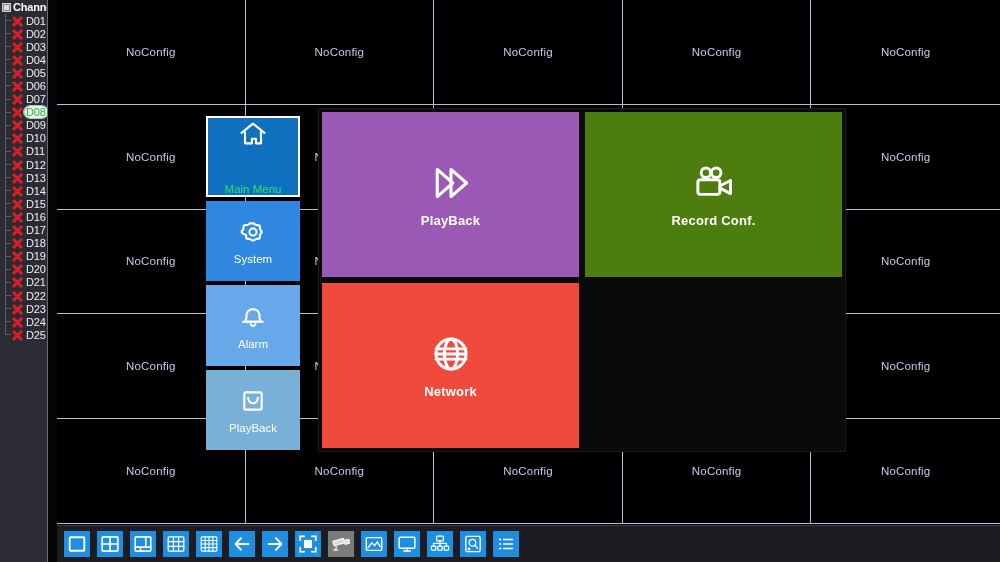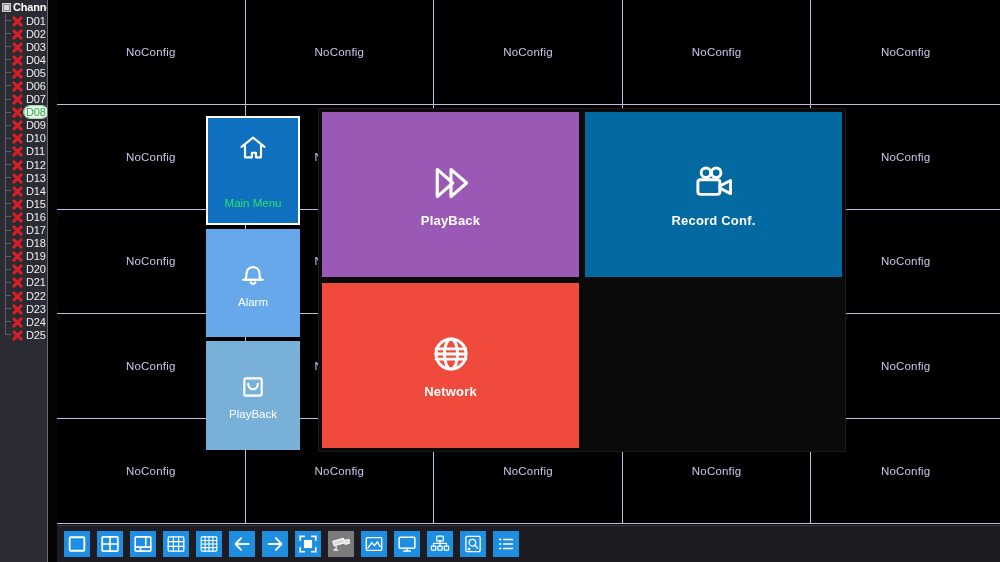--- a/index.html
+++ b/index.html
@@ -405,20 +405,29 @@
     <div id="menu-side">
         <div class="side-tile active" style="background: rgb(16, 112, 192);">
           <span class="side-icon">
             <svg viewBox="0 0 24 24" fill="none" stroke="#fff" stroke-width="1.6" stroke-linecap="round" stroke-linejoin="round">
               <path d="M3.4 11.2 12 4.2l8.6 7"></path>
               <path d="M6 10.6V19h5.2v-3.4h3V19H18v-8.4"></path>
             </svg>
           </span>
           <span class="side-label">Main Menu</span>
         </div>
+        <div class="side-tile" style="background: rgb(47, 135, 224);">
+          <span class="side-icon">
+            <svg viewBox="0 0 24 24" fill="none" stroke="#fff" stroke-width="1.6" stroke-linecap="round" stroke-linejoin="round">
+              <path d="M12 4.1c1 0 1.4 1 2.3 1.3.9.3 1.8-.3 2.5.4s.1 1.6.4 2.5c.3.9 1.3 1.3 1.3 2.3s-1 1.4-1.3 2.3c-.3.9.3 1.8-.4 2.5s-1.6.1-2.5.4c-.9.3-1.3 1.3-2.3 1.3s-1.4-1-2.3-1.3c-.9-.3-1.8.3-2.5-.4s-.1-1.6-.4-2.5C4.5 12 3.5 11.6 3.5 10.6S4.5 9.2 4.8 8.3c.3-.9-.3-1.8.4-2.5s1.6-.1 2.5-.4C8.6 5.1 9 4.1 10 4.1z" transform="translate(0,1.4)"></path>
+              <circle cx="12" cy="12" r="2.7"></circle>
+            </svg>
+          </span>
+          <span class="side-label">System</span>
+        </div>
         <div class="side-tile" style="background: rgb(102, 168, 234);">
           <span class="side-icon">
             <svg viewBox="0 0 24 24" fill="none" stroke="#fff" stroke-width="1.6" stroke-linecap="round" stroke-linejoin="round">
               <path d="M6.3 15.6c0-1.1.5-1.6.7-2.6.2-1 0-1.6.2-2.8.4-2.4 2.4-4.1 4.8-4.1s4.4 1.7 4.8 4.1c.2 1.2 0 1.8.2 2.8.2 1 .7 1.5.7 2.6z"></path>
               <line x1="4.6" y1="15.6" x2="19.4" y2="15.6"></line>
               <path d="M10.3 17.6c.4.7 1 1.1 1.7 1.1s1.3-.4 1.7-1.1"></path>
             </svg>
           </span>
           <span class="side-label">Alarm</span>
         </div>
@@ -435,21 +444,21 @@
     <div id="menu-tiles">
         <div class="big-tile" style="background: rgb(155, 89, 182);">
           <span class="big-icon">
             <svg viewBox="0 0 24 24" fill="none" stroke="#fff" stroke-width="1.7" stroke-linecap="round" stroke-linejoin="round">
               <path d="M4.5 4.6 13 12l-8.5 7.4z"></path>
               <path d="M12 4.6 20.5 12 12 19.4z"></path>
             </svg>
           </span>
           <span class="big-label">PlayBack</span>
         </div>
-        <div class="big-tile" style="background: #0369a1;">
+        <div class="big-tile" style="background: #4d7c0f;">
           <span class="big-icon">
             <svg viewBox="0 0 24 24" fill="none" stroke="#fff" stroke-width="1.6" stroke-linecap="round" stroke-linejoin="round">
               <rect x="3.2" y="10.2" width="12" height="8" rx="1.4"></rect>
               <path d="M15.2 13.6 21 10.6v7.2l-5.8-3z"></path>
               <circle cx="7.6" cy="6.4" r="2.6"></circle>
               <circle cx="13.2" cy="6.4" r="2.6"></circle>
             </svg>
           </span>
           <span class="big-label">Record Conf.</span>
         </div>

